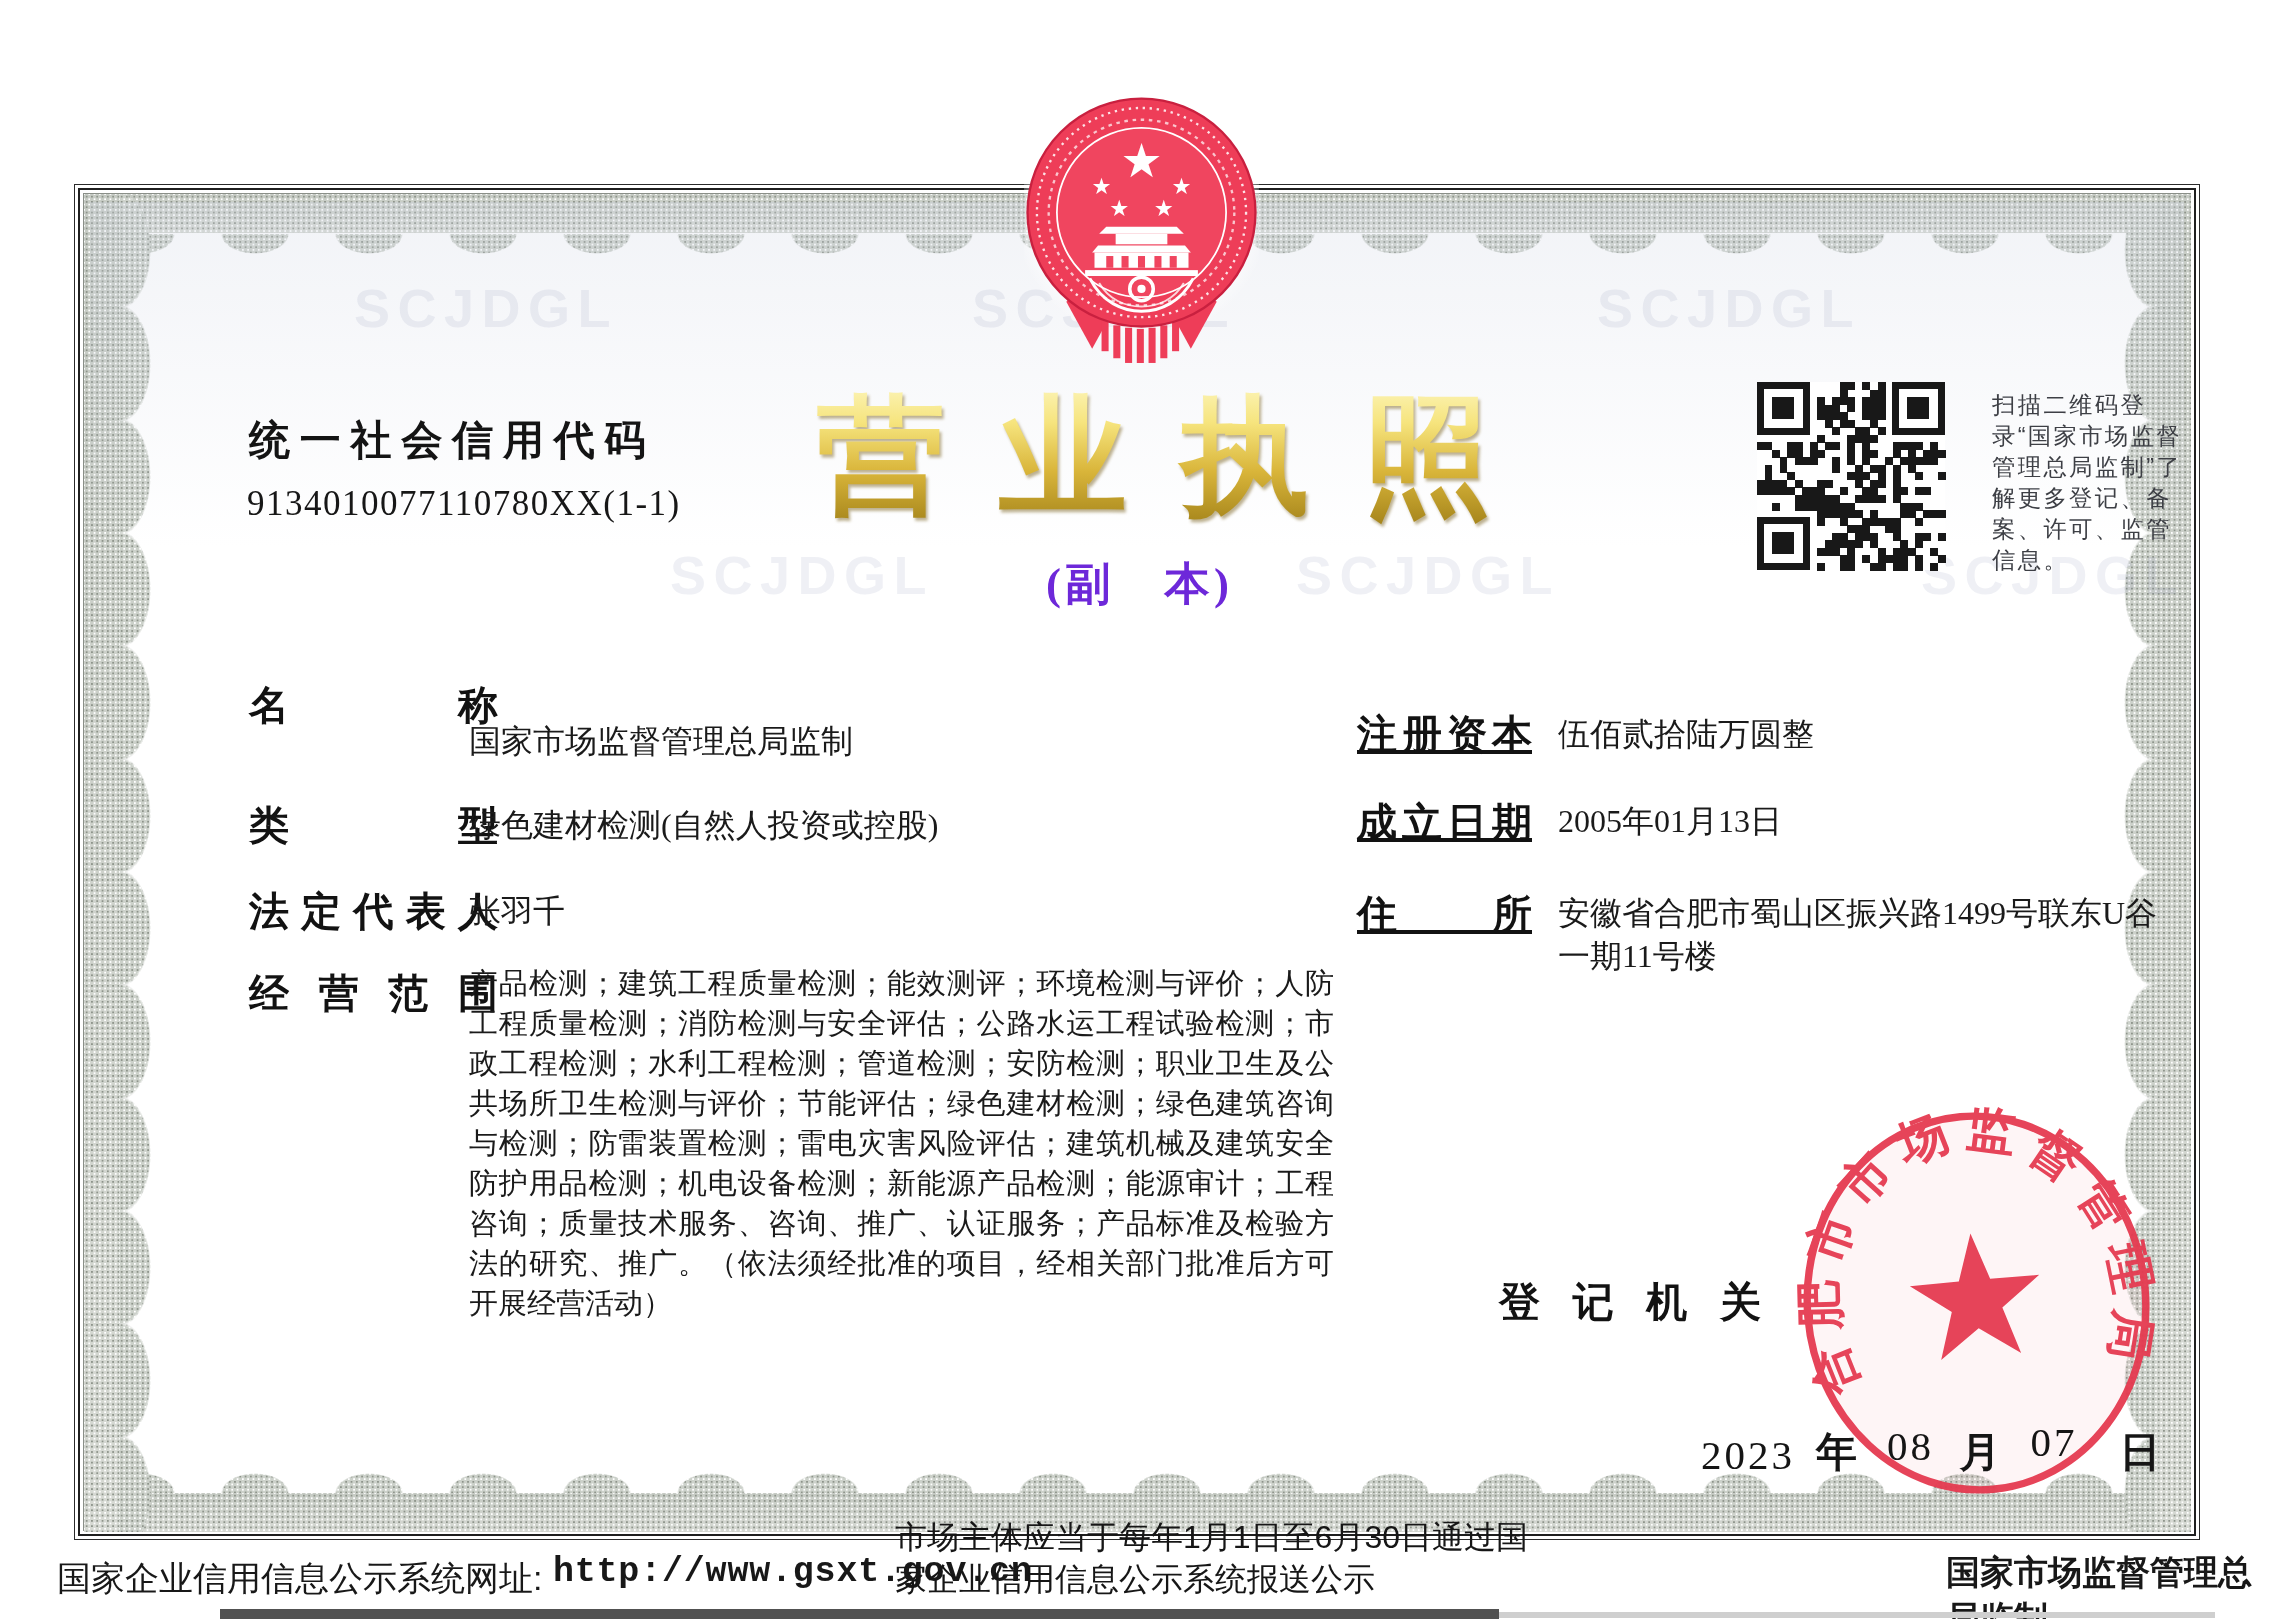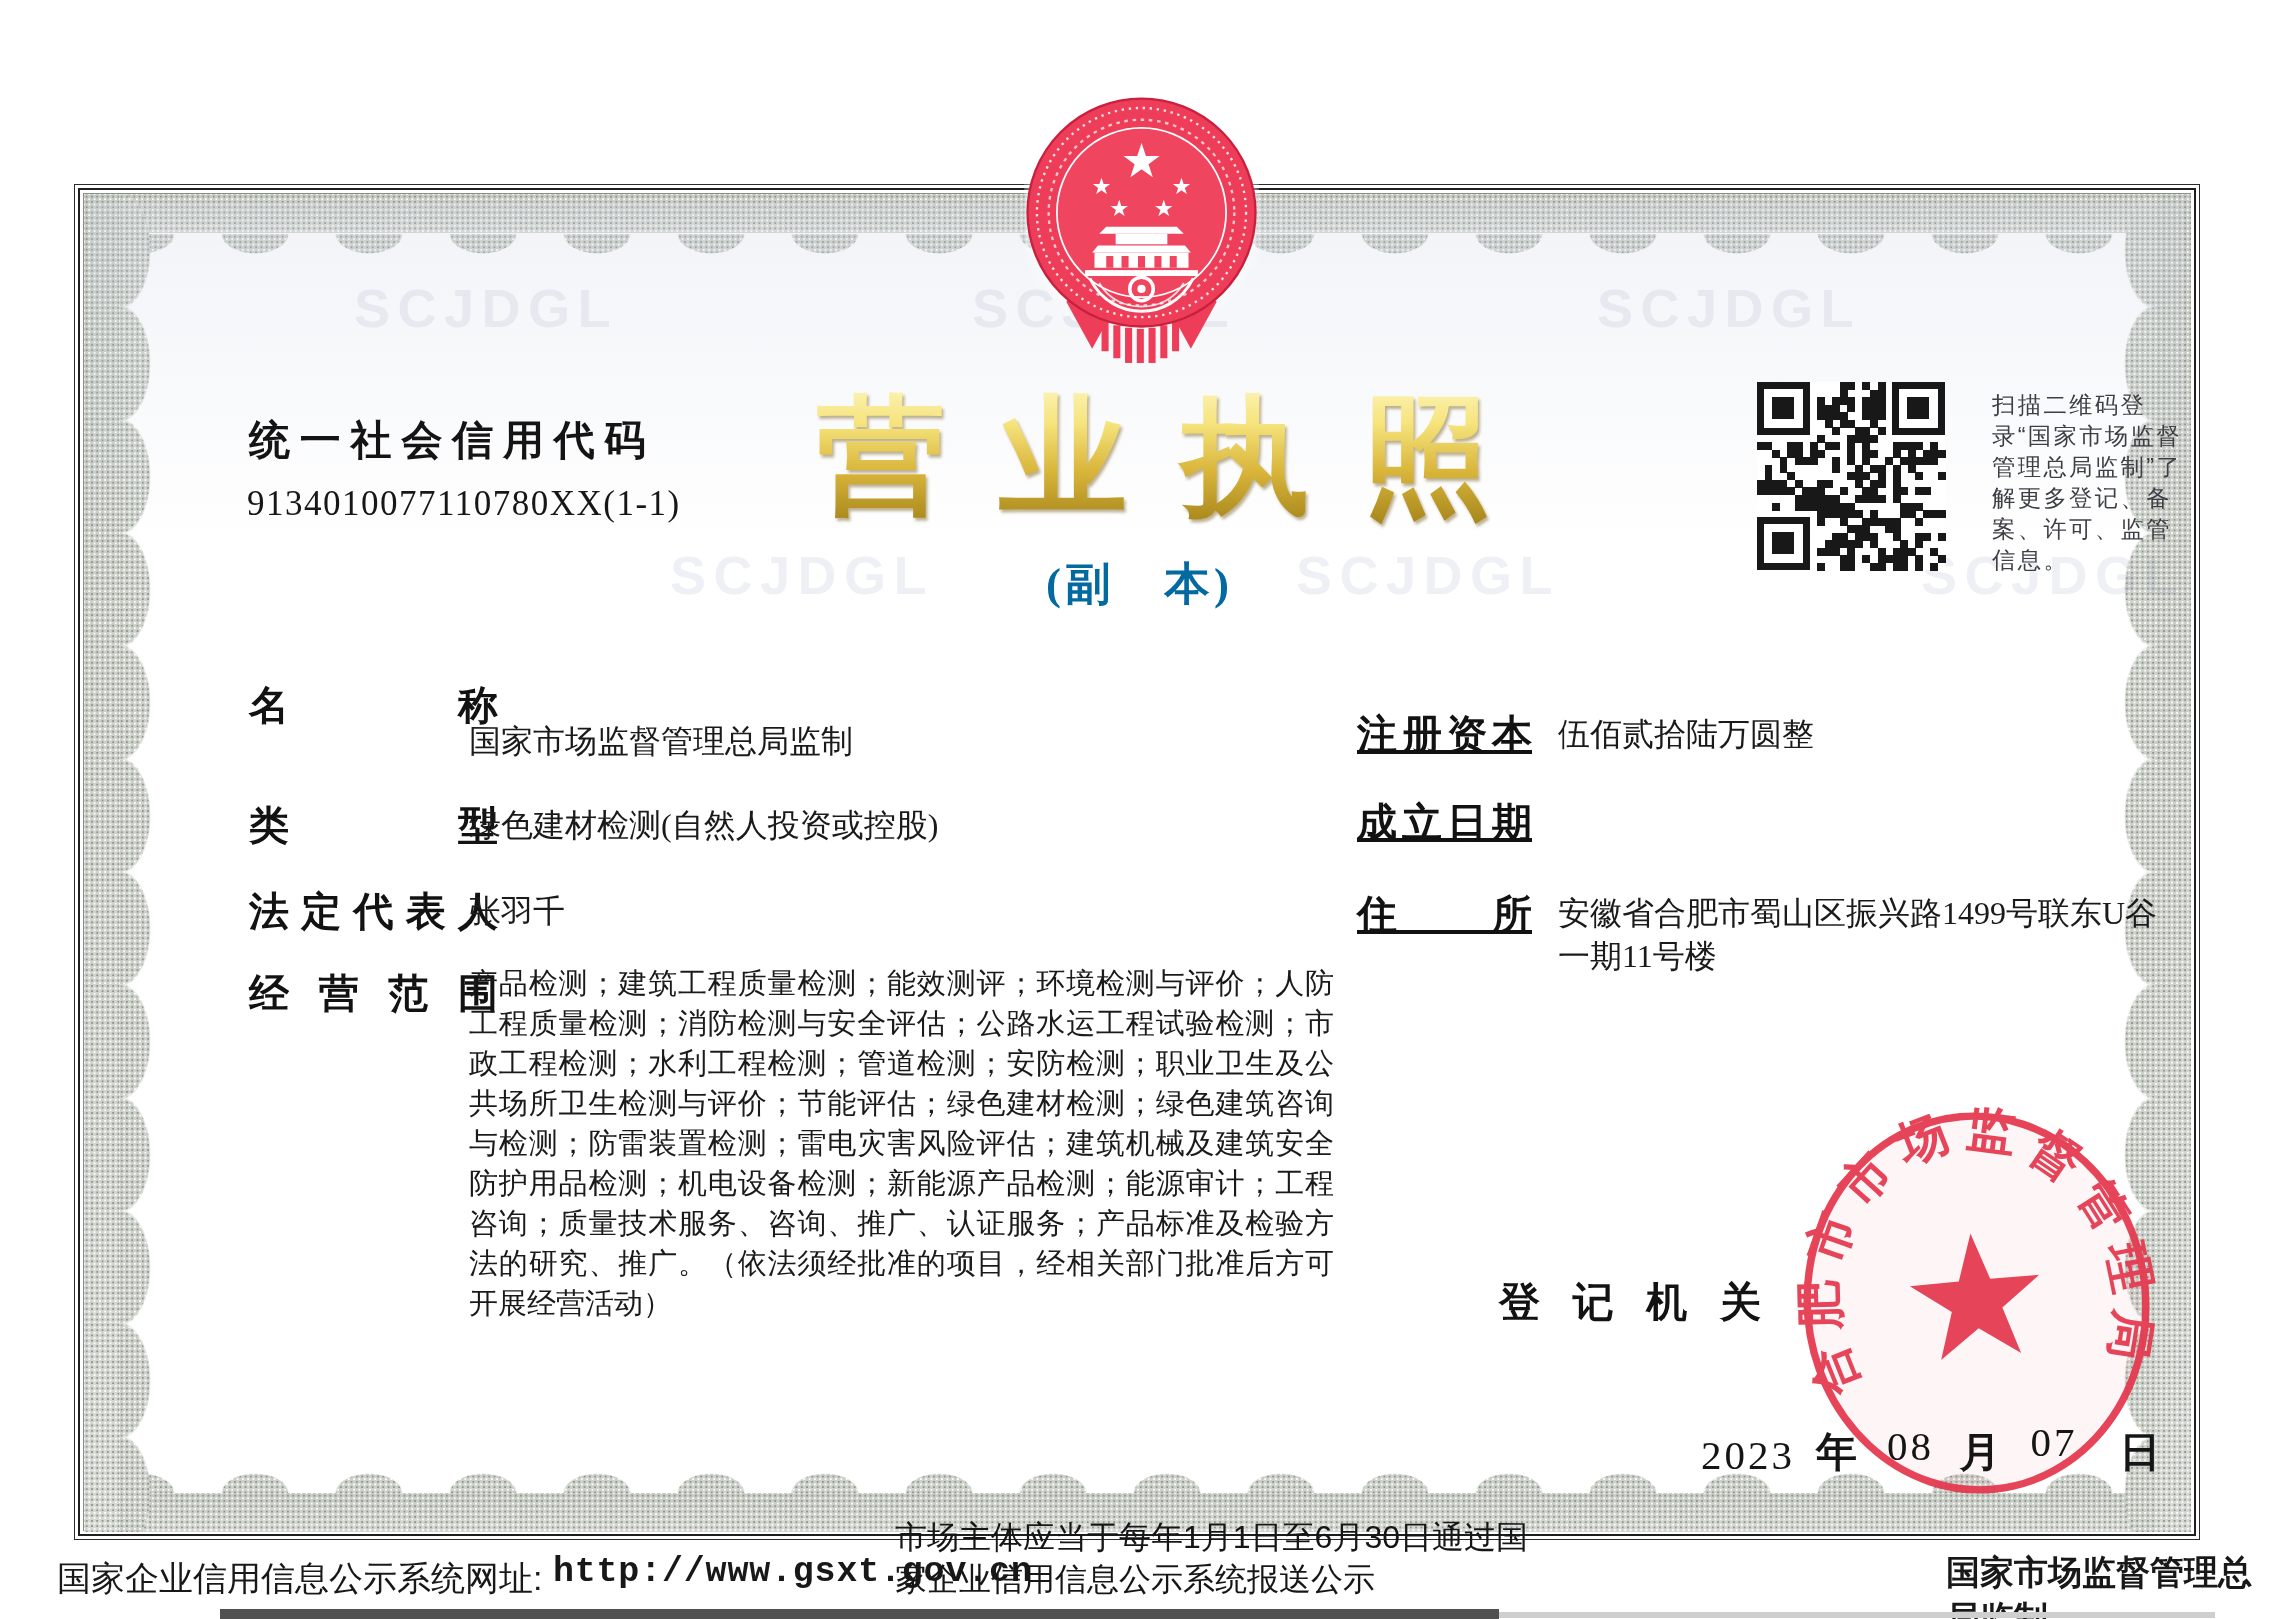--- a/index.html
+++ b/index.html
@@ -62,21 +62,21 @@
   .code-label{position:absolute;left:249px;top:413px;z-index:10;font-size:41px;font-weight:700;
               letter-spacing:9.8px;color:#141414;}
   .code-value{position:absolute;left:247px;top:484px;z-index:10;font-size:35px;letter-spacing:1.5px;
               font-family:"Liberation Serif",serif;color:#171717;}
   .title{position:absolute;left:817px;top:371px;z-index:10;font-size:128px;font-weight:700;
          letter-spacing:54px;white-space:nowrap;font-family:"Liberation Serif",serif;
          background:linear-gradient(180deg,#fdf7c2 4%,#f6e47d 30%,#d9b53a 58%,#9a7a14 96%);
          -webkit-background-clip:text;background-clip:text;-webkit-text-fill-color:transparent;
          filter:drop-shadow(2.3px 3px 1.5px rgba(110,85,10,.45));}
   .subtitle{position:absolute;left:1046px;top:554px;z-index:10;font-size:45px;font-weight:700;
-            letter-spacing:4.5px;color:#0369a1;font-family:"Liberation Serif",serif;}
+            letter-spacing:4.5px;color:#6d28d9;font-family:"Liberation Serif",serif;}
   
   .qr{position:absolute;left:1757px;top:382px;width:188px;height:188px;background:#fff;z-index:10;}
   .qr i{position:absolute;width:7.5px;height:7.5px;background:#181818;}
   .finder{position:absolute;width:53px;height:53px;border:7.5px solid #181818;box-sizing:border-box;background:#fff;}
   .finder::after{content:"";position:absolute;left:7.5px;top:7.5px;width:22.6px;height:22.6px;background:#181818;}
   .f-tl{left:0;top:0}.f-tr{right:0;top:0}.f-bl{left:0;bottom:0}
   .qr-caption{position:absolute;left:1992px;top:390px;width:203px;z-index:10;font-size:23.4px;
               line-height:31px;color:#3d3f45;letter-spacing:2.3px;}
   
   .lbl{position:absolute;z-index:10;font-size:40px;font-weight:700;color:#121212;
@@ -431,20 +431,21 @@
   <span class="lbl l-col r3">法定代表人</span>
   <span class="val l-val r3v">张羽千</span>
 
   <span class="lbl l-col r4">经营范围</span>
   <span class="val l-val scope">产品检测；建筑工程质量检测；能效测评；环境检测与评价；人防工程质量检测；消防检测与安全评估；公路水运工程试验检测；市政工程检测；水利工程检测；管道检测；安防检测；职业卫生及公共场所卫生检测与评价；节能评估；绿色建材检测；绿色建筑咨询与检测；防雷装置检测；雷电灾害风险评估；建筑机械及建筑安全防护用品检测；机电设备检测；新能源产品检测；能源审计；工程咨询；质量技术服务、咨询、推广、认证服务；产品标准及检验方法的研究、推广。（依法须经批准的项目，经相关部门批准后方可开展经营活动）</span>
 
   <span class="lbl r-col rr1">注册资本</span>
   <span class="val r-val rr1v">伍佰贰拾陆万圆整</span>
 
   <span class="lbl r-col rr2">成立日期</span>
+  <span class="val r-val rr2v">2005年01月13日</span>
 
   <span class="lbl r-col rr3">住所</span>
   <span class="val r-val rr3v">安徽省合肥市蜀山区振兴路1499号联东U谷一期11号楼</span>
 
   <span class="reg-lbl">登记机关</span>
 
   <div class="stamp">
     <svg width="371" height="410" viewBox="0 0 500 540">
       <defs>
         <path id="arc" d="M96,392 A188,212 0 1 1 404,392" fill="none"></path>

